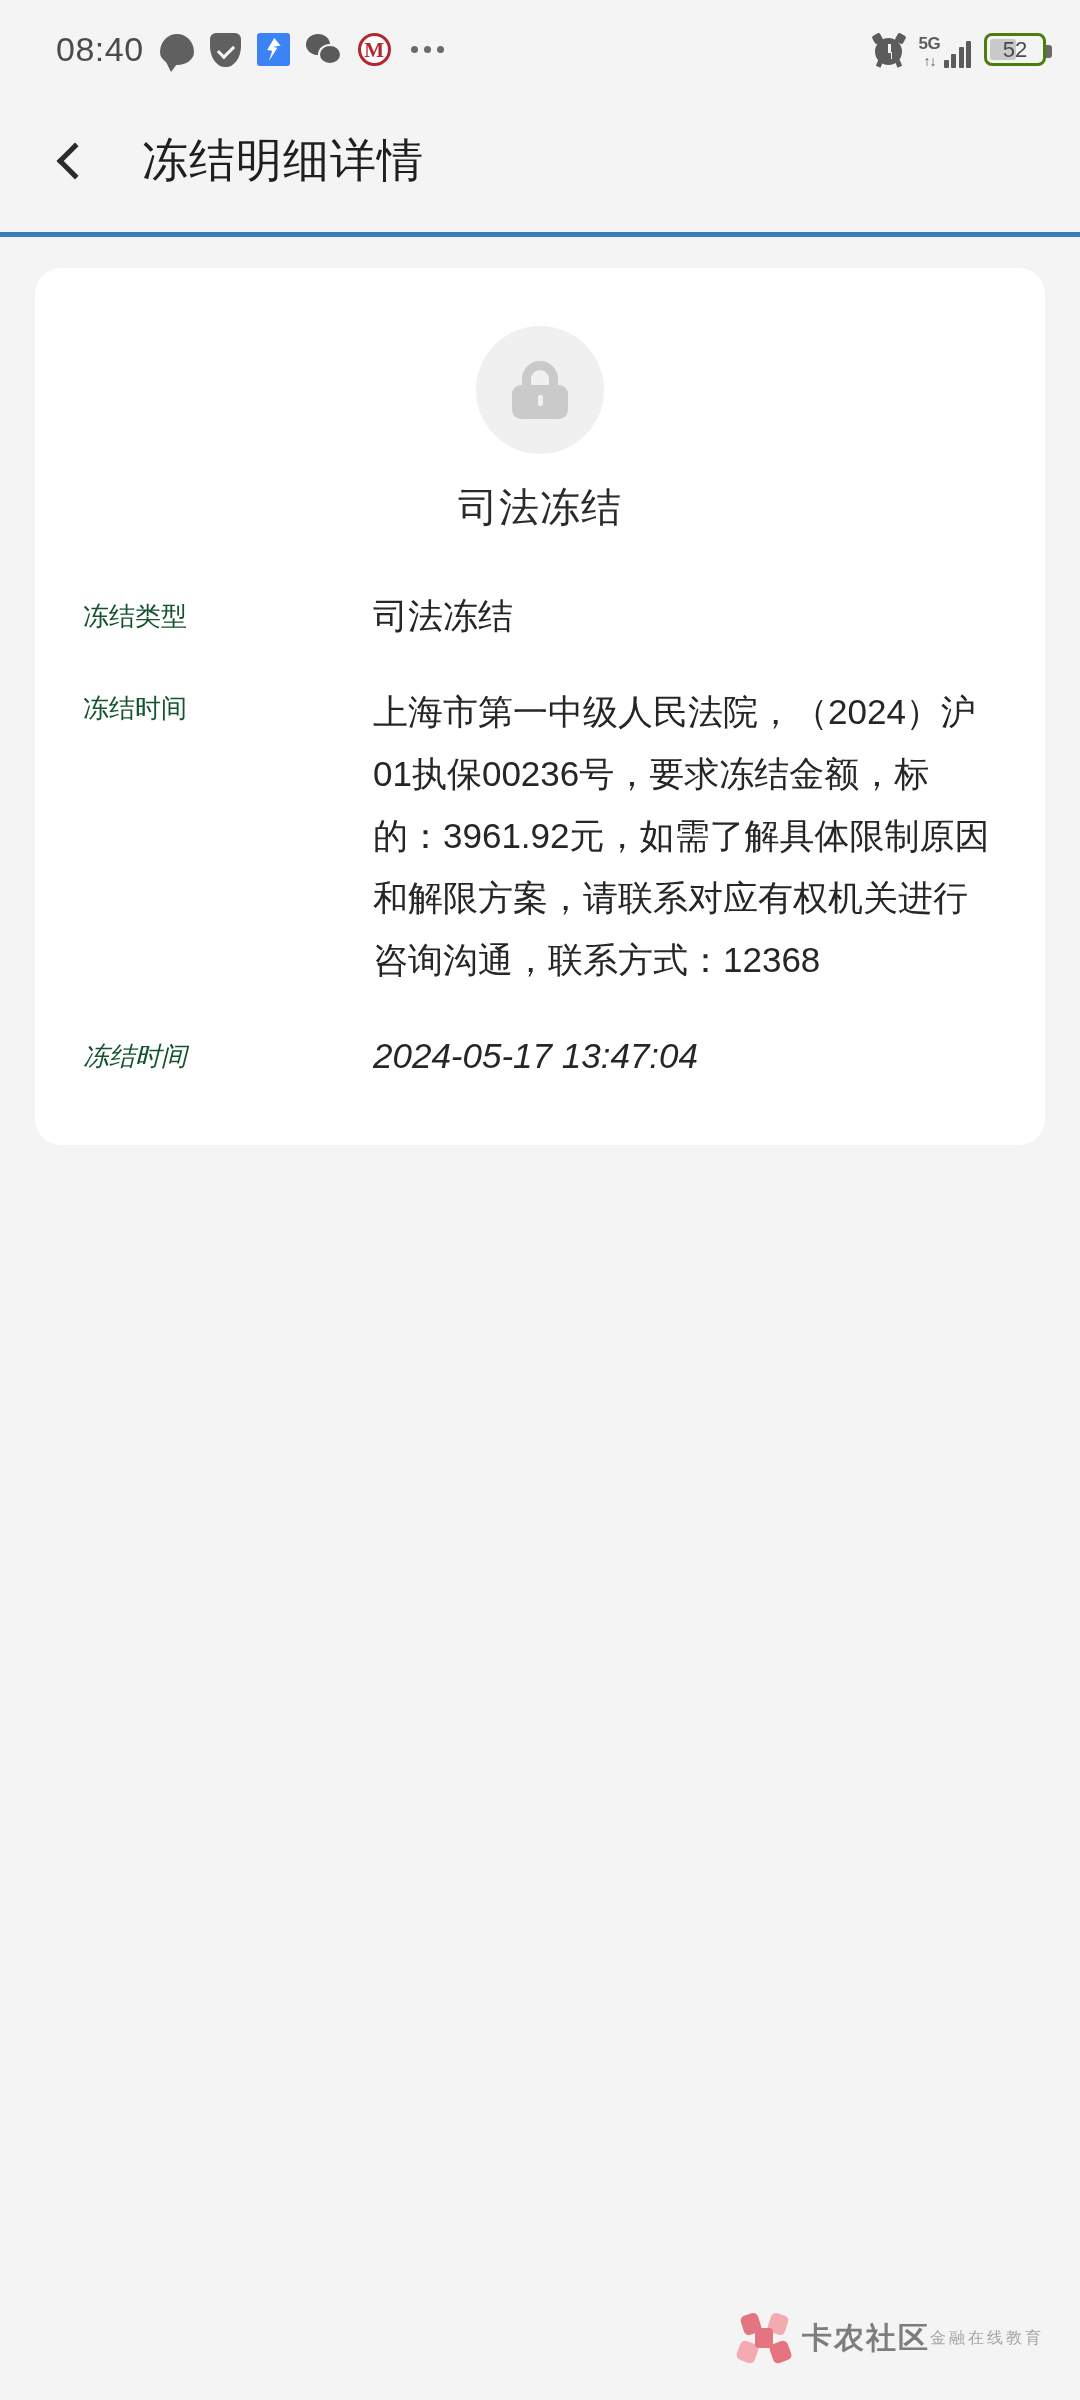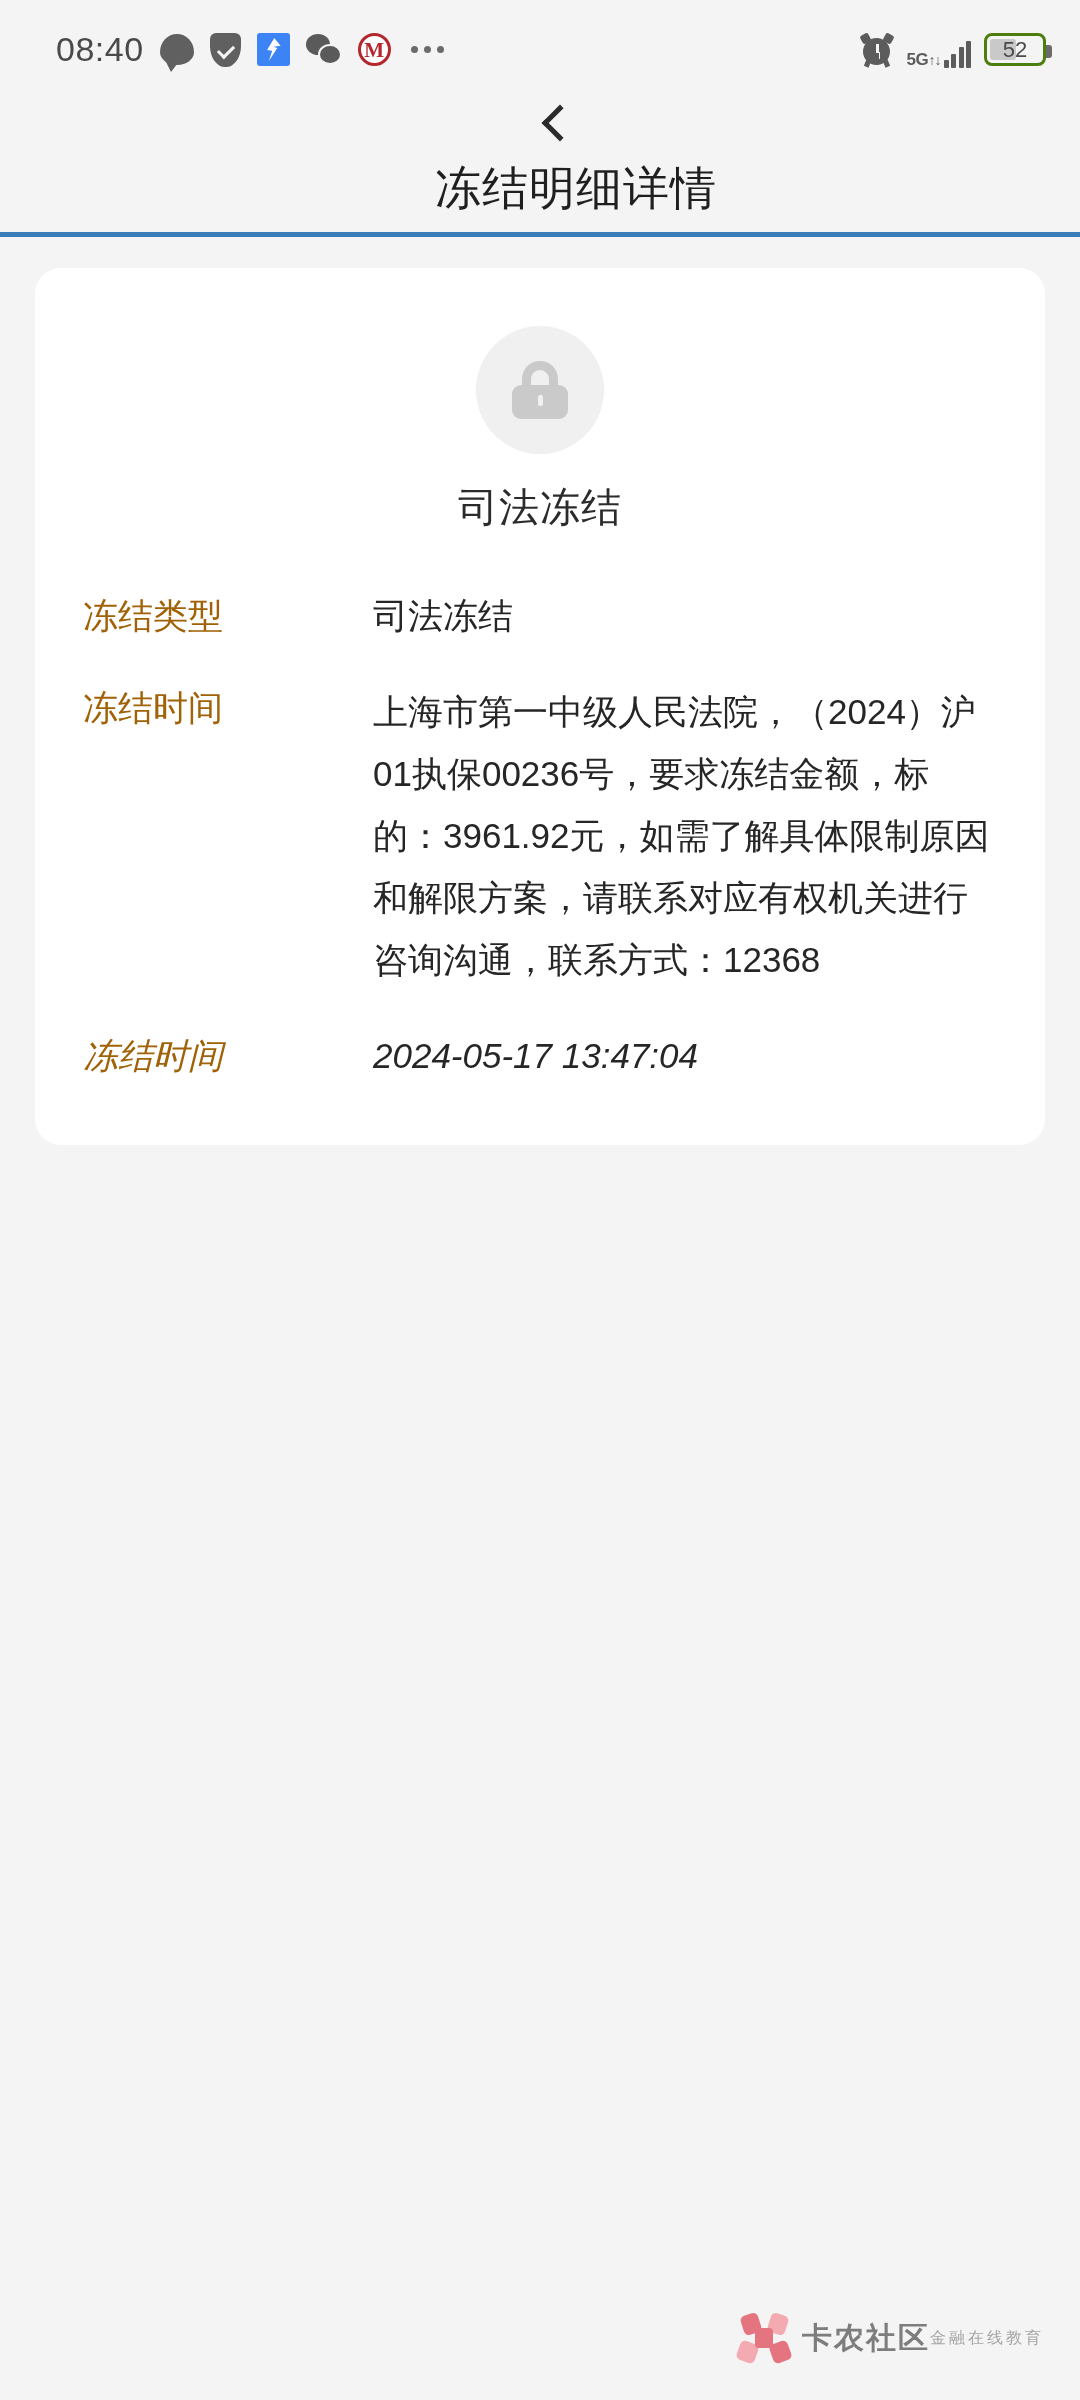--- a/index.html
+++ b/index.html
@@ -84,21 +84,21 @@
     background:#f4f4f4;box-shadow:2px 7px 0 -1px #f4f4f4;
   }
   .alarm-ear{position:absolute;width:9px;height:9px;background:#5c5c5c;border-radius:2px;top:0;}
   .alarm-ear.l{left:0;transform:rotate(-28deg);}
   .alarm-ear.r{right:0;transform:rotate(28deg);}
   .alarm-foot{position:absolute;width:5px;height:7px;background:#5c5c5c;bottom:-1px;}
   .alarm-foot.l{left:4px;transform:rotate(22deg);}
   .alarm-foot.r{right:4px;transform:rotate(-22deg);}
 
   .net-icon{ display:flex;align-items:flex-end;gap:3px;height:36px; }
-  .net-left{ display:flex;flex-direction:row;align-items:center;line-height:1; }
+  .net-left{ display:flex;flex-direction:column;align-items:center;line-height:1; }
   .net-gen{ font-size:17px;font-weight:bold;color:#5c5c5c;letter-spacing:-.3px; }
   .net-arrows{ font-size:14px;color:#5c5c5c;margin-top:2px;letter-spacing:-1px; }
   .bars{ display:flex;align-items:flex-end;gap:2.5px;height:30px; }
   .bars i{ width:5px;background:#5c5c5c;display:block;border-radius:1px; }
   .bars i:nth-child(1){height:8px;}
   .bars i:nth-child(2){height:14px;}
   .bars i:nth-child(3){height:21px;}
   .bars i:nth-child(4){height:27px;}
 
   .battery{
@@ -111,21 +111,21 @@
   }
   .bat-fill{ height:100%;background:#c9c9c9;border-radius:3px; }
   .bat-text{
     position:absolute;left:0;right:0;text-align:center;
     font-size:22px;color:#4a4a4a;font-weight:400;line-height:27px;
   }
 
   
   .navbar{
     position:absolute; top:88px; left:0; width:1080px; height:146px;
-    display:flex; align-items:center; padding-left:40px; background:#f4f4f4;flex-direction:column;
+    display:flex; align-items:center; padding-left:40px; background:#f4f4f4;
   }
   .back-btn{
     width:70px;height:70px;display:flex;align-items:center;justify-content:center;
     cursor:pointer;
   }
   .back-chevron{
     width:26px;height:26px;border-left:5px solid #2b2b2b;border-bottom:5px solid #2b2b2b;
     transform:rotate(45deg);
   }
   .nav-title{
@@ -160,21 +160,21 @@
     background:#f0f0f0;border-radius:2px;
   }
   .card-title{
     margin-top:26px;font-size:40px;color:#2b2b2b;letter-spacing:1px;
   }
 
   .rows{ margin-top:54px; }
   .row{ display:flex; padding:0 48px; margin-bottom:38px; }
   .row:last-child{ margin-bottom:16px;font-style:italic; }
   .row-label{
-    width:290px;flex:none;font-size:35px;color:#a16207;line-height:54px;
+    width:290px;flex:none;font-size:26px;color:#14532d;line-height:54px;
   }
   .row-value{
     flex:1;font-size:35px;color:#262626;line-height:54px;
   }
   .row-value.multiline{ line-height:62px; }
 
   
   .watermark{
     position:absolute;right:36px;bottom:36px;display:flex;align-items:center;gap:12px;
     opacity:.88;

